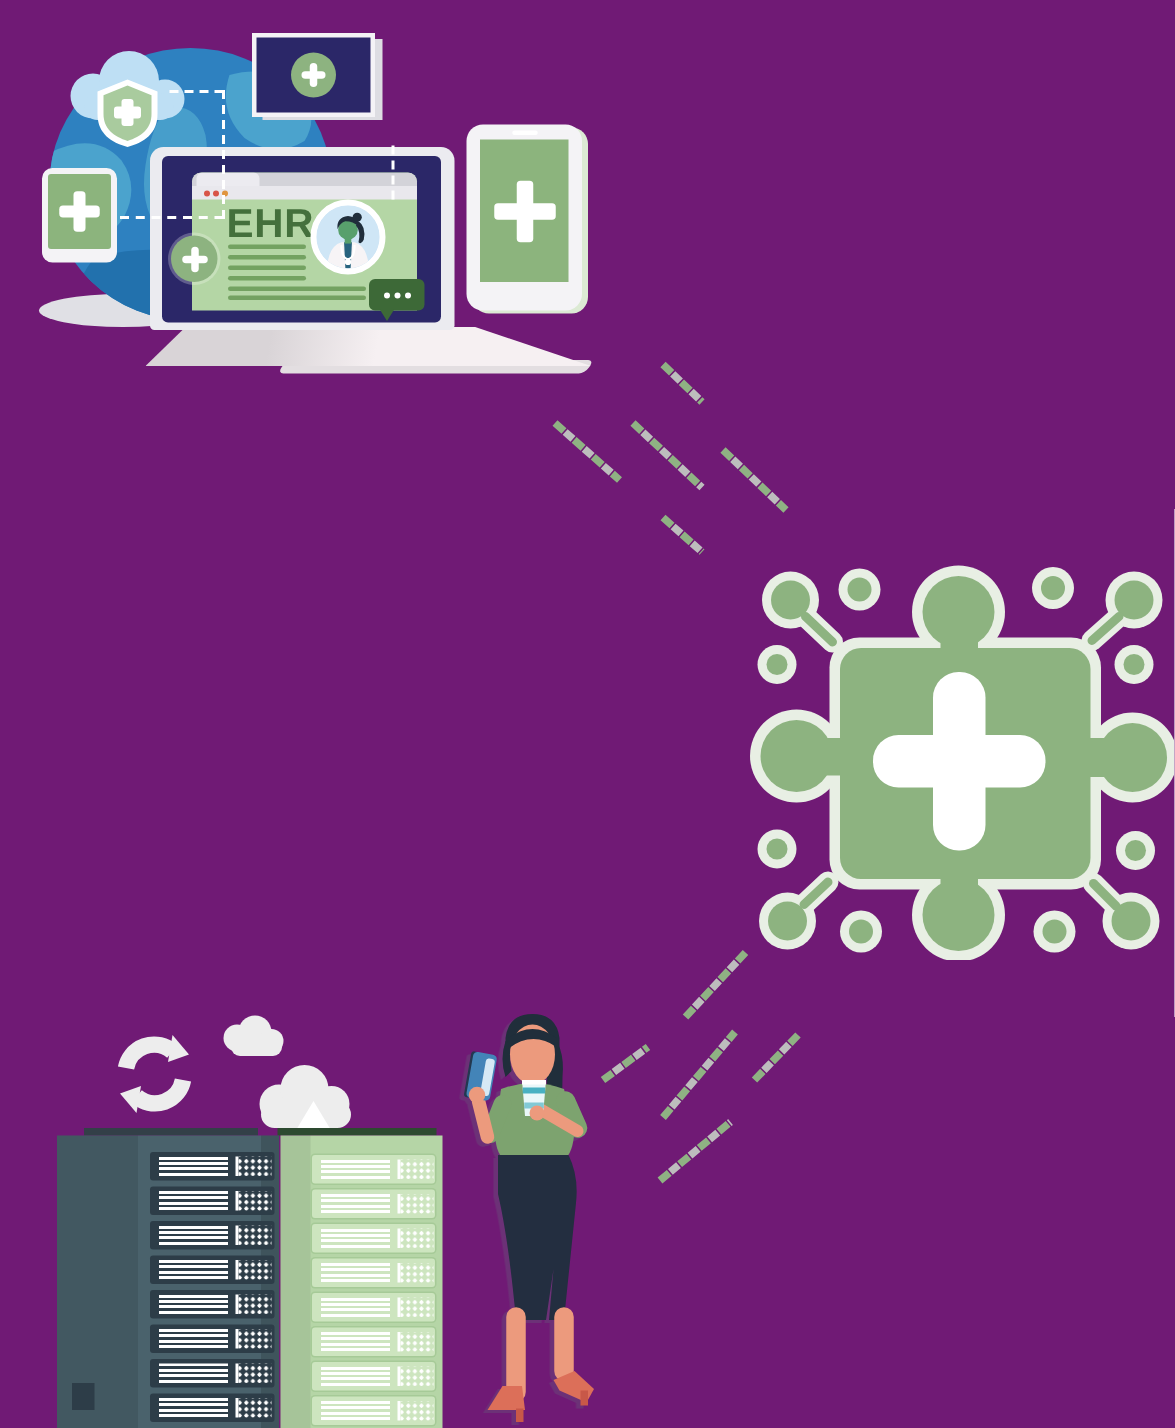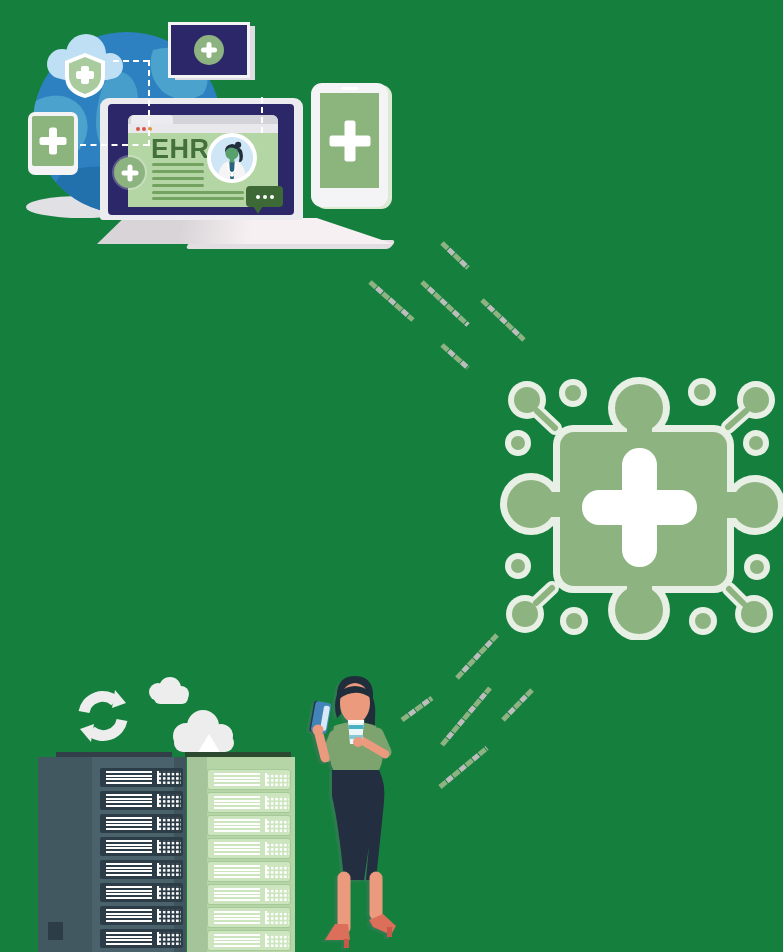--- a/index.html
+++ b/index.html
@@ -6,21 +6,21 @@
     --navy:#2b2768; --globe-blue:#2e81c0; --globe-teal:#4ba3cd; --globe-dark:#2271ad;
     --cloud-blue:#bedff4; --sage:#8db380; --pale:#e8efe4; --screen-green:#8cb47d;
     --browser-green:#b4d6a5; --ehr-green:#44703c; --line-green:#73a261; --bubble-green:#3d6937;
     --shield-green:#a9cb9e; --rack-slate:#4a626c; --rack-unit-dark:#2d3d48; --rack-green:#b5d5a6;
     --rack-unit-light:#cde5bf; --rack-top-dark:#333f48; --rack-top-green:#2d4a30;
     --dash-green:#8fb283; --dash-gray:#bdbdbd; --light-gray:#ededed;
     --skin:#ec9a7d; --hair:#202e3b; --top-green:#7da36f; --skirt-navy:#232e40; --shoe-red:#dc6f59;
     --frame-white:#f4f3f6; --base-light:#f6f0f2; --base-shadow:#d9d4d7;
   }
   html,body{margin:0;padding:0;background:#fff;}
-  .scene{position:relative;width:783px;height:952px;background:#15803d;overflow:hidden;
+  .scene{position:relative;width:783px;height:952px;background:#701a75;overflow:hidden;
          font-family:"Liberation Sans",sans-serif;}
   .abs{position:absolute;}
 
   
   .globe-shadow{left:26px;top:196px;width:112px;height:22px;border-radius:50%;background:#e0e0e5;}
   .globe{left:33px;top:32px;width:188px;height:182px;border-radius:50%;background:var(--globe-blue);overflow:hidden;}
   .cloud-top{left:38px;top:26px;width:92px;height:60px;}
   .shield{left:63px;top:52px;width:44px;height:46px;}
   .monitor-card{left:168px;top:22px;width:76px;height:50px;background:var(--navy);
      border:3px solid var(--frame-white);box-shadow:6px 3px 0 -1px #dddde2;}

